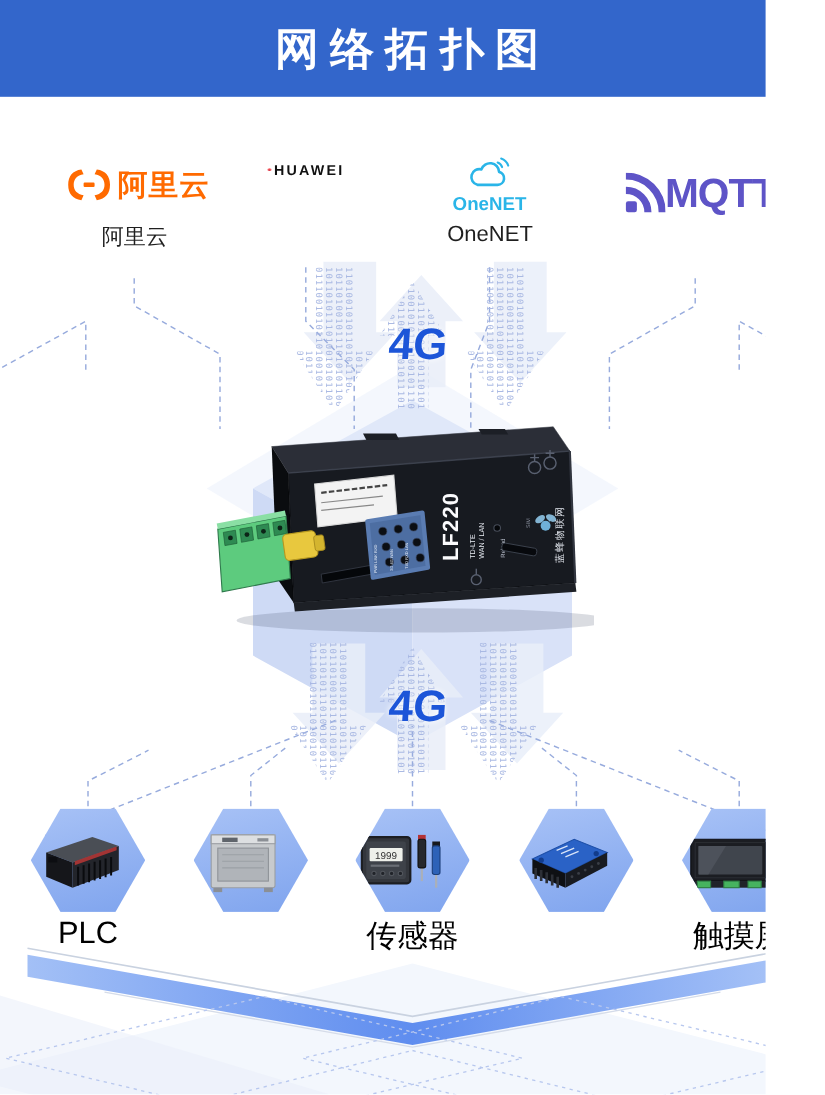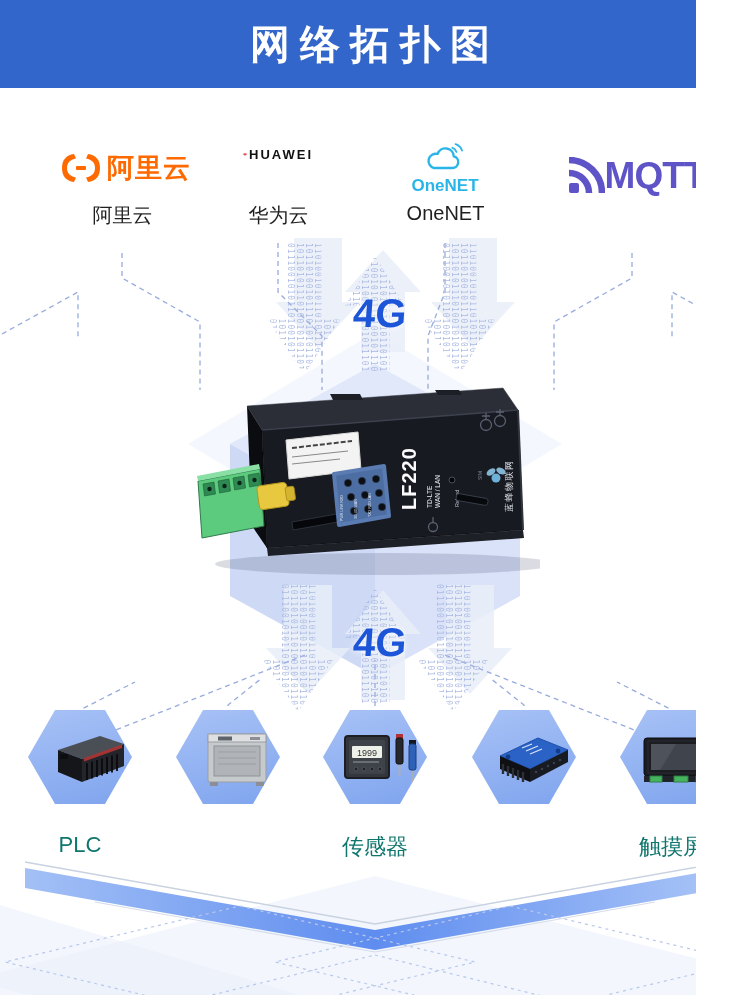--- a/index.html
+++ b/index.html
@@ -45,27 +45,27 @@
   
   .fourg{position:absolute;z-index:4;width:110px;text-align:center;font-size:40px;font-weight:700;
          color:#1c55d8;transform:skewX(-4deg);text-shadow:0 0 6px rgba(255,255,255,.95);}
   .fourg-top{left:325px;top:291px;}
   .fourg-bottom{left:325px;top:620px;}
 
   .deco{position:absolute;left:0;top:0;z-index:1;}
   .device-svg{position:absolute;left:180px;top:380px;z-index:3;}
 
   
-  .hex{position:absolute;top:710px;width:104px;height:94px;z-index:2;
+  .hex{position:absolute;top:735px;width:104px;height:94px;z-index:2;
        background:linear-gradient(165deg,#a8c2f6,#7fa4ee);
        clip-path:polygon(26% 0,74% 0,100% 50%,74% 100%,26% 100%,0 50%);
-       display:flex;align-items:center;justify-content:flex-end;}
+       display:flex;align-items:center;justify-content:flex-start;}
   .hx1{left:28px;} .hx2{left:176px;} .hx3{left:323px;} .hx4{left:472px;} .hx5{left:620px;}
   .ep-label{position:absolute;top:832px;width:150px;z-index:2;text-align:center;
-            font-size:22px;color:#0f766e;font-weight:500;}
+            font-size:28px;color:#000000;font-weight:500;}
   .el1{left:5px;} .el2{left:153px;} .el3{left:300px;} .el4{left:449px;} .el5{left:597px;}
 </style>
 </head>
 <body>
 
 <div class="canvas">
 
   <svg class="deco" width="750" height="995" viewBox="0 0 750 995">
     <defs>
       <linearGradient id="chevGrad" x1="0" y1="0" x2="1" y2="0">
@@ -171,21 +171,20 @@
   <div class="plat-logo mq-row">
     <svg width="38" height="38" viewBox="0 0 38 38">
       <rect x="2" y="26" width="10" height="10" rx="2" fill="#5e54c7"></rect>
       <path d="M2,16 A20,20 0 0 1 22,36" stroke="#5e54c7" stroke-width="6.5" fill="none"></path>
       <path d="M2,3 A33,33 0 0 1 35,36" stroke="#5e54c7" stroke-width="6.5" fill="none"></path>
     </svg>
     <span class="mq-text">MQTT</span>
   </div>
 
   <div class="plat-label pl-ali">阿里云</div>
-  <div class="plat-label pl-hw">华为云</div>
   <div class="plat-label pl-on">OneNET</div>
 
   <div class="bin-arrow arrow-down ba-u1">010101110101001011010100101110100101011001011101001010110101110010101101001011101010110010110101110100101011010111001010110100101110101011001011010111010010101101011100101011010010111010101100101101011101001010110101110010101101001011101010110010110101110100101011010111001010110100101110101011</div>
   <div class="bin-arrow arrow-down ba-u2">010101110101001011010100101110100101011001011101001010110101110010101101001011101010110010110101110100101011010111001010110100101110101011001011010111010010101101011100101011010010111010101100101101011101001010110101110010101101001011101010110010110101110100101011010111001010110100101110101011</div>
   <div class="bin-arrow arrow-up ba-u3">010101110101001011010100101110100101011001011101001010110101110010101101001011101010110010110101110100101011010111001010110100101110101011001011010111010010101101011100101011010010111010101100101101011101001010110101110010101101001011101010110010110101110100101011010111001010110100101110101011</div>
   <div class="bin-arrow arrow-down ba-d1">010101110101001011010100101110100101011001011101001010110101110010101101001011101010110010110101110100101011010111001010110100101110101011001011010111010010101101011100101011010010111010101100101101011101001010110101110010101101001011101010110010110101110100101011010111001010110100101110101011</div>
   <div class="bin-arrow arrow-down ba-d2">010101110101001011010100101110100101011001011101001010110101110010101101001011101010110010110101110100101011010111001010110100101110101011001011010111010010101101011100101011010010111010101100101101011101001010110101110010101101001011101010110010110101110100101011010111001010110100101110101011</div>
   <div class="bin-arrow arrow-up ba-d3">010101110101001011010100101110100101011001011101001010110101110010101101001011101010110010110101110100101011010111001010110100101110101011001011010111010010101101011100101011010010111010101100101101011101001010110101110010101101001011101010110010110101110100101011010111001010110100101110101011</div>
 
   <div class="fourg fourg-top">4G</div>

